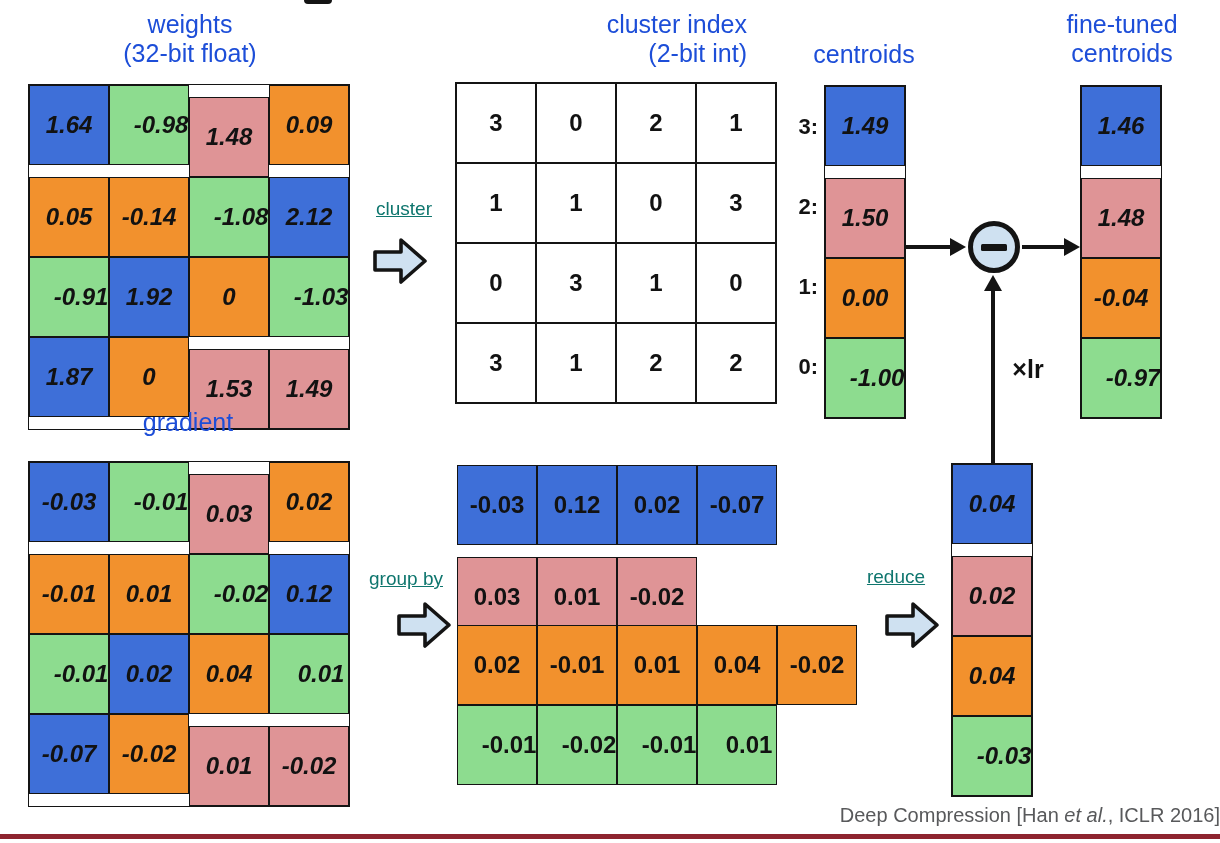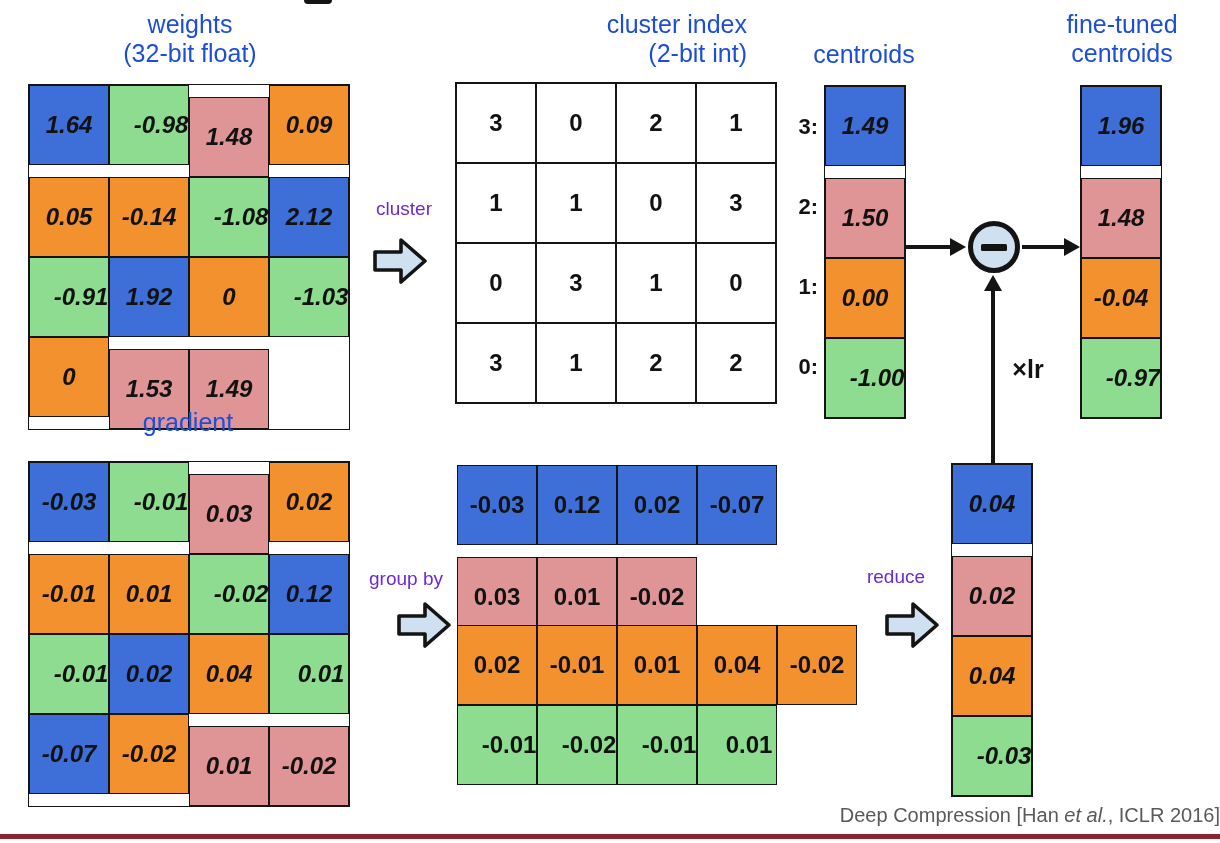--- a/index.html
+++ b/index.html
@@ -19,21 +19,21 @@
     font-size:24px;font-weight:bold;background:#ffffff;
   }
   .it .cell, .cell.it{font-style:italic;}
   .cell[data-c="blue"]{background:var(--blue);}
   .cell[data-c="green"]{background:var(--green);padding-left:24px;}
   .cell[data-c="pink"]{background:var(--pink);margin-top:12px;}
   .cell[data-c="orange"]{background:var(--orange);}
   
   .idx{font-size:22px;font-weight:bold;line-height:26px;text-align:right;}
   
-  .albl{font-size:19px;color:#6d28d9;text-align:center;white-space:nowrap;}
+  .albl{font-size:19px;color:#0f766e;text-align:center;white-space:nowrap;text-decoration:underline;}
   
   .blockarrow path{fill:var(--lightblue);stroke:#141414;stroke-width:3.6;stroke-linejoin:round;}
   
   .hline{position:absolute;height:3.5px;background:#141414;}
   .vline{position:absolute;width:3.5px;background:#141414;}
   .head-right{position:absolute;width:0;height:0;border-top:9px solid transparent;border-bottom:9px solid transparent;border-left:16px solid #141414;}
   .head-up{position:absolute;width:0;height:0;border-left:9px solid transparent;border-right:9px solid transparent;border-bottom:16px solid #141414;}
   
   .minus-circle{
     position:absolute;box-sizing:border-box;width:52px;height:52px;border-radius:50%;
@@ -75,20 +75,21 @@
     <div class="cell" data-c="pink">1.48</div>
     <div class="cell" data-c="orange">0.09</div>
     <div class="cell" data-c="orange">0.05</div>
     <div class="cell" data-c="orange">-0.14</div>
     <div class="cell" data-c="green">-1.08</div>
     <div class="cell" data-c="blue">2.12</div>
     <div class="cell" data-c="green">-0.91</div>
     <div class="cell" data-c="blue">1.92</div>
     <div class="cell" data-c="orange">0</div>
     <div class="cell" data-c="green">-1.03</div>
+    <div class="cell" data-c="blue">1.87</div>
     <div class="cell" data-c="orange">0</div>
     <div class="cell" data-c="pink">1.53</div>
     <div class="cell" data-c="pink">1.49</div>
   </div>
 
   <div class="abs albl" style="left:354px;top:198px;width:100px;">cluster</div>
   <svg class="abs blockarrow" style="left:372px;top:236px;" width="56" height="50" viewBox="0 0 56 50">
     <path d="M3 16 H29 V4 L53 25 L29 46 V34 H3 Z"></path>
   </svg>
 
@@ -128,21 +129,21 @@
   <div class="minus-circle" style="left:968px;top:221px;">
     <div class="minus-bar"></div>
   </div>
   <div class="hline" style="left:1022px;top:245px;width:44px;"></div>
   <div class="head-right" style="left:1064px;top:238px;"></div>
   <div class="vline" style="left:991px;top:289px;height:176px;"></div>
   <div class="head-up" style="left:984px;top:275px;"></div>
   <div class="abs xlr" style="left:995px;top:355px;width:66px;">×lr</div>
 
   <div class="abs grid it" style="left:1080px;top:85px;grid-template-columns:80px;">
-    <div class="cell" data-c="blue">1.96</div>
+    <div class="cell" data-c="blue">1.46</div>
     <div class="cell" data-c="pink">1.48</div>
     <div class="cell" data-c="orange">-0.04</div>
     <div class="cell" data-c="green">-0.97</div>
   </div>
 
   <div class="abs hdr" style="left:88px;top:408px;width:200px;">gradient</div>
 
   <div class="abs grid it" style="left:28px;top:461px;grid-template-columns:repeat(4,80px);">
     <div class="cell" data-c="blue">-0.03</div>
     <div class="cell" data-c="green">-0.01</div>

